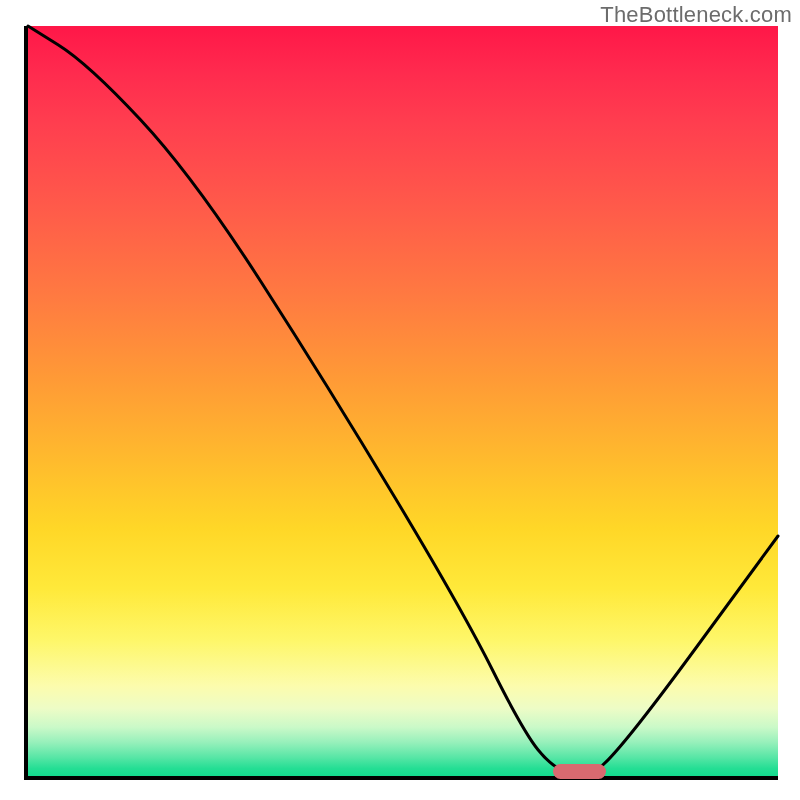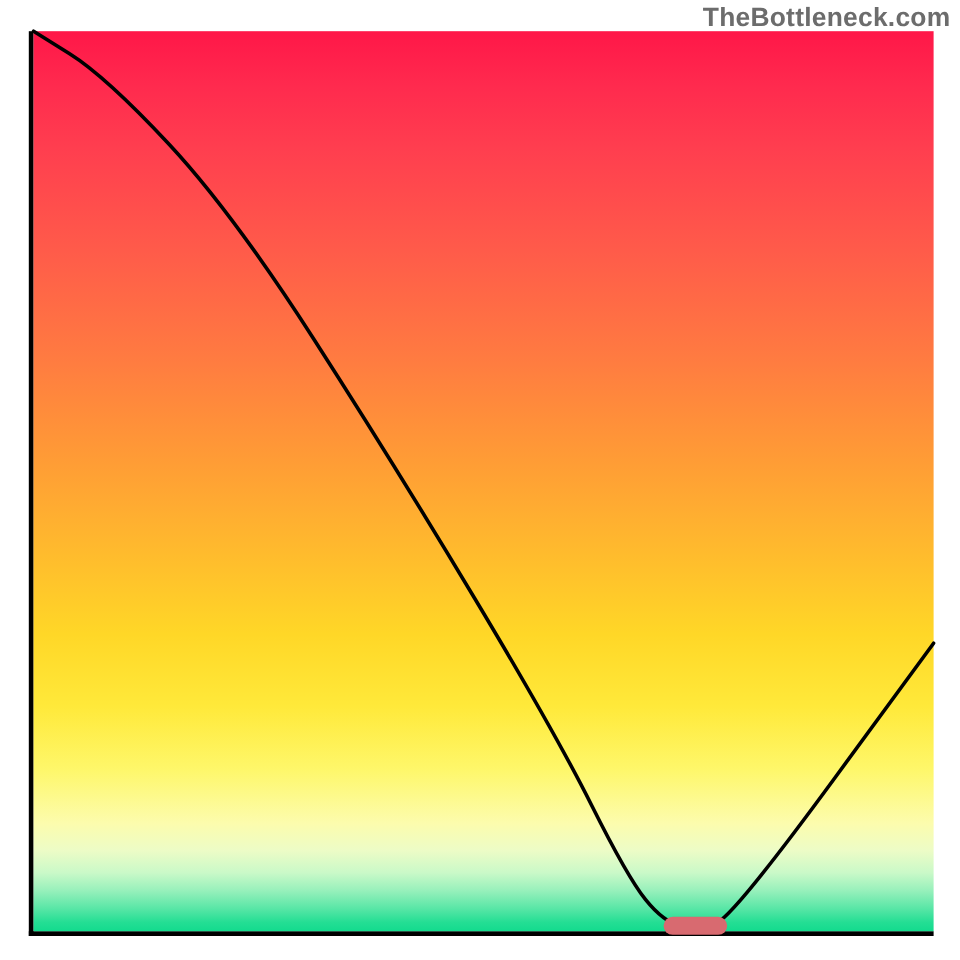--- a/index.html
+++ b/index.html
@@ -14,21 +14,21 @@
   .chart-wrap {
     position: relative;
     width: 800px;
     height: 800px;
   }
   .attribution {
     position: absolute;
     top: 2px;
     right: 8px;
     font-size: 22px;
-    font-weight: 700;
+    font-weight: 400;
     color: #6c6c6c;
     letter-spacing: 0.2px;
     user-select: none;
   }
   .plot-area {
     position: absolute;
     left: 24px;
     top: 26px;
     width: 754px;
     height: 754px;

